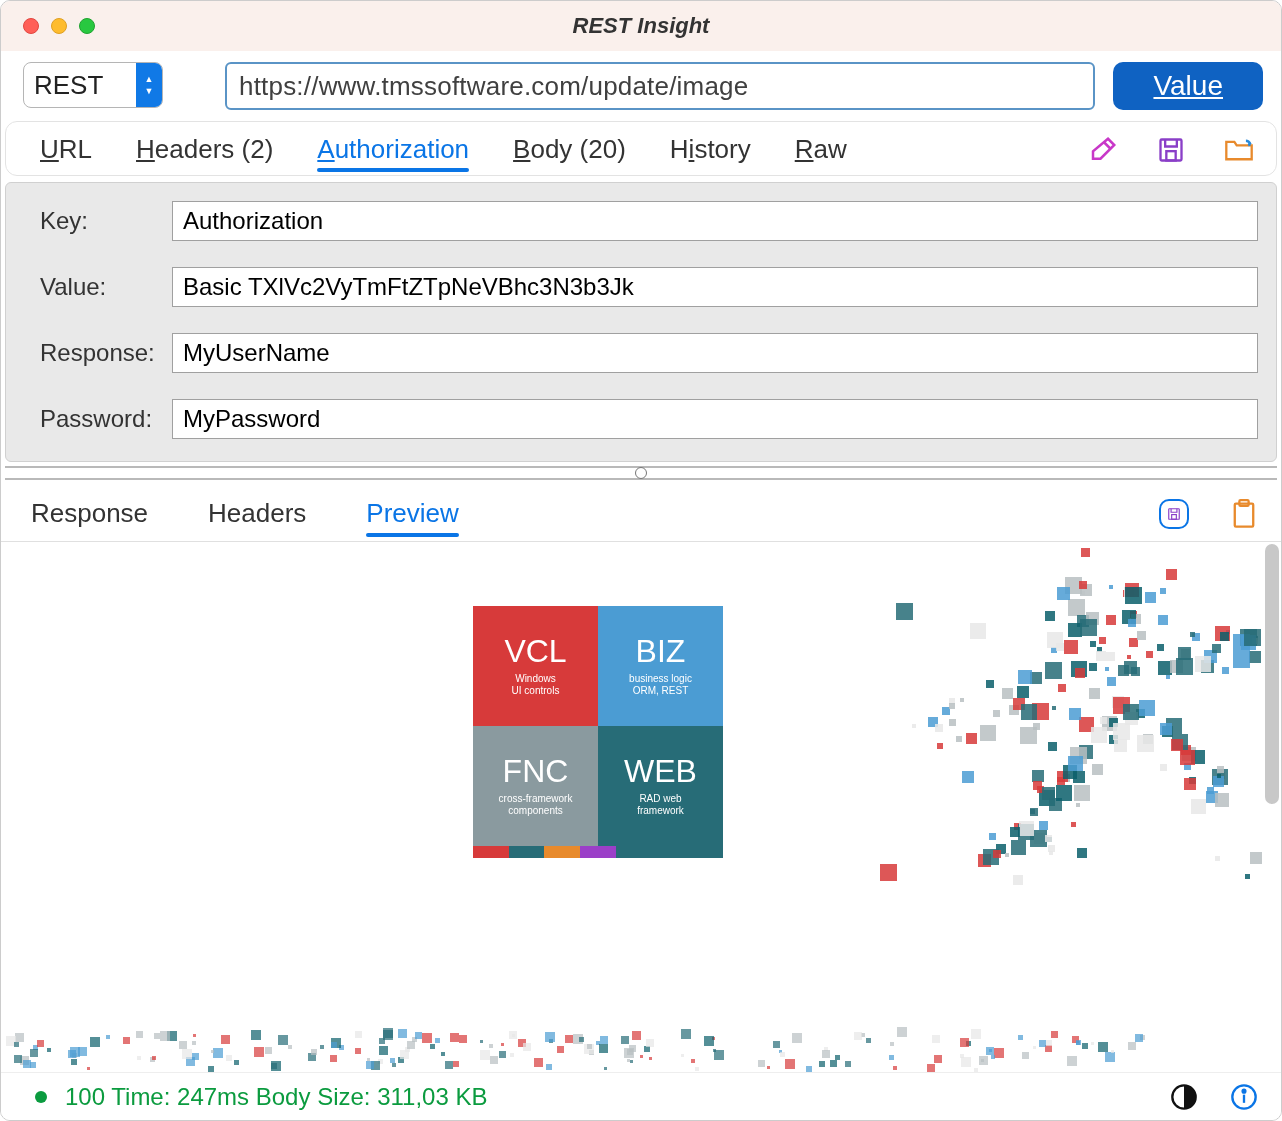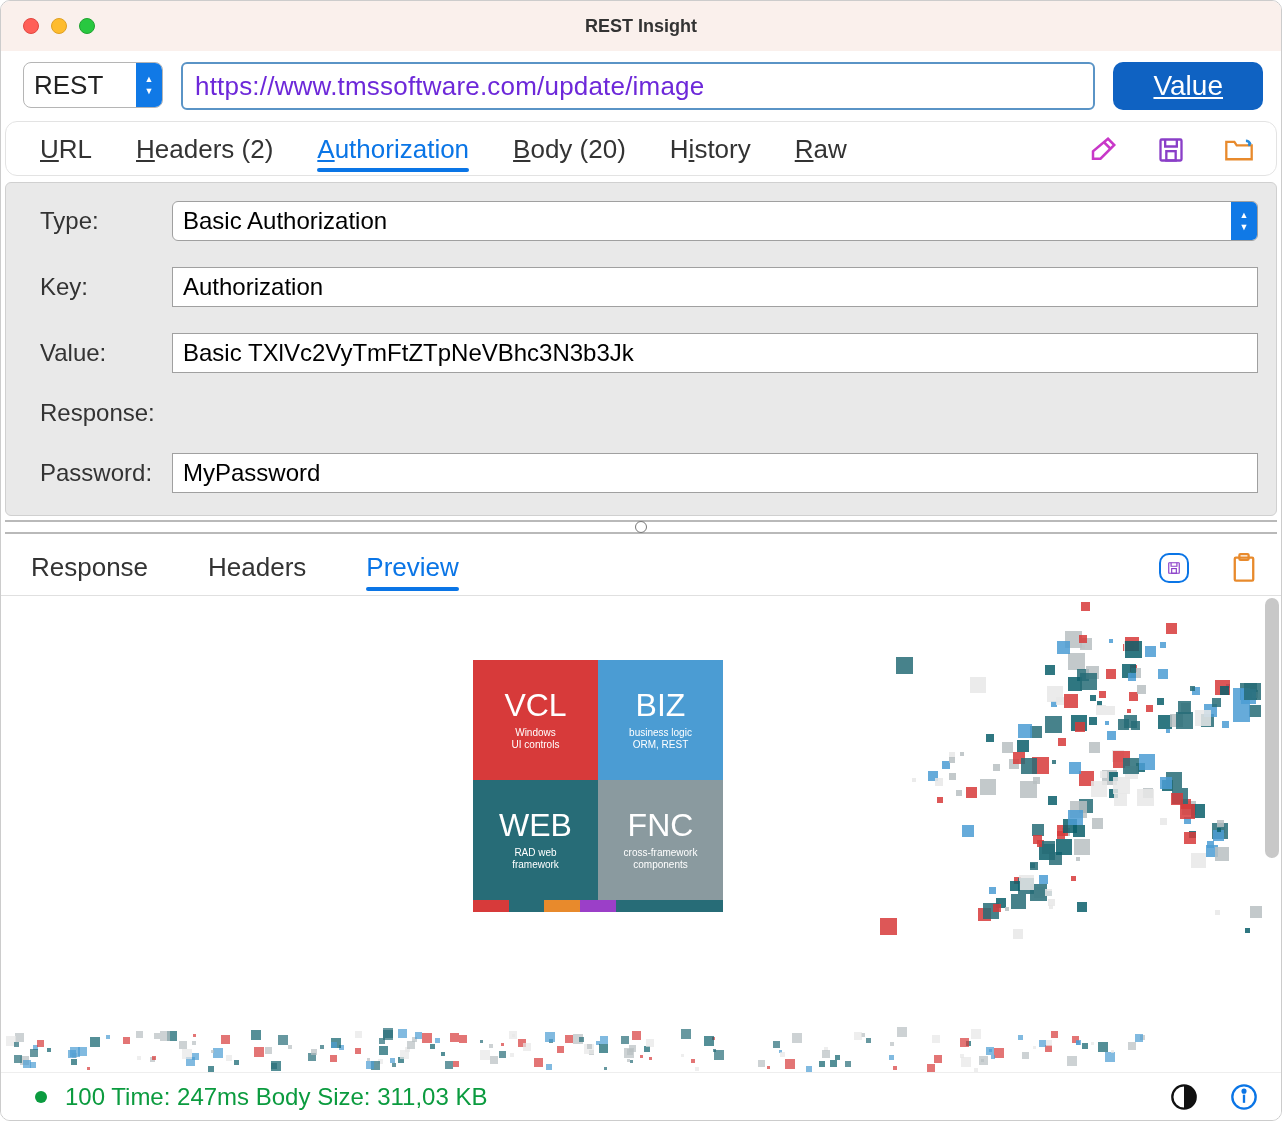--- a/index.html
+++ b/index.html
@@ -5,29 +5,29 @@
   * { box-sizing: border-box; margin: 0; padding: 0; font-family: -apple-system, BlinkMacSystemFont, "Segoe UI", Helvetica, Arial, sans-serif; }
   body { background: #fff; width: 1282px; height: 1121px; overflow: hidden; }
   .window { width: 100%; height: 100%; display: flex; flex-direction: column; border: 1px solid #ccc; border-radius: 10px; overflow: hidden; background:#fff;}
   
   .titlebar { height: 50px; background: #faf0ec; display: flex; align-items: center; position: relative; }
   .traffic { display: flex; gap: 12px; padding-left: 22px; }
   .dot { width: 16px; height: 16px; border-radius: 50%; }
   .dot.red { background: #ff5f57; border:1px solid #e24640;}
   .dot.yellow { background: #febc2e; border:1px solid #dfa023;}
   .dot.green { background: #28c840; border:1px solid #1fa330;}
-  .title { position: absolute; left: 50%; transform: translateX(-50%); font-weight: 600; font-size: 18px; color: #333; }
+  .title { position: absolute; left: 50%; transform: translateX(-50%); font-weight: 600; font-size: 22px; color: #333; font-style: italic; }
   
   .reqbar { padding: 11px 18px 11px 22px; display: flex; gap: 18px; align-items: stretch; background:#fff;}
   .method-select { display: flex; align-items: center; background: #fff; border: 1px solid #b5b5b5; border-radius: 8px; padding: 0 0 0 10px; height: 46px; overflow:hidden; min-width:140px;}
   .method-select .lbl { font-size: 26px; color:#222; font-weight:400; padding-right:10px;}
   .stepper { background:#1079e6; width: 26px; height: 100%; display:flex; flex-direction:column; align-items:center; justify-content:center; color:#fff; font-size:10px; gap:2px; margin-left:auto;}
   .stepper::before{content:"▲"; font-size:9px;}
   .stepper::after{content:"▼"; font-size:9px;}
-  .url-input { flex: 1; border: 2px solid #5a94c6; border-radius: 6px; padding: 0 12px; font-size: 26px; color: #6d28d9; background:#fff; outline:none; letter-spacing:0.2px;}
+  .url-input { flex: 1; border: 2px solid #5a94c6; border-radius: 6px; padding: 0 12px; font-size: 26px; color: #404040; background:#fff; outline:none; letter-spacing:0.2px;margin-left:44px;}
   .send-btn { background:#0f62c2; color:#fff; font-size: 28px; border:none; border-radius: 10px; padding: 0 40px; cursor:pointer; height:48px;}
   .send-btn .u { text-decoration: underline; }
 
   .tabbar { display: flex; align-items: center; padding: 12px 22px 10px 34px; gap: 44px; font-size: 26px; color:#333; border:1px solid #e3e3e3; border-radius:12px; margin:0 4px 6px 4px;}
   .tabbar .tab { cursor:pointer; position:relative; }
   .tabbar .tab .u { text-decoration: underline; text-underline-offset: 2px;}
   .tabbar .tab.active { color:#0a75e6; }
   .tabbar .tab.active::after { content:""; position:absolute; left:0; right:0; bottom:-7px; height:4px; background:#0a75e6; border-radius:2px;}
   .tabbar-icons { margin-left: auto; display: flex; gap: 38px; }
   .icon { width: 30px; height: 30px; display:inline-flex; align-items:center; justify-content:center;}
@@ -125,38 +125,30 @@
             <path d="M2 4h7l2 3h13v12H2z"></path>
             <path d="M19 3c2 0 3 1 4 3" stroke="#2a8ad8"></path>
             <path d="M23 6l-1.5-1.5M23 6l-2 1" stroke="#2a8ad8"></path>
           </svg>
       </span>
     </div>
   </div>
 
   <div class="panel">
     <div class="row">
-      <div class="row-label">Type:</div>
-      <div class="row-input-wrap">
-        <div class="type-select">
-          <span class="lbl">Basic Authorization</span>
-          <span class="stepper"></span>
-        </div>
-      </div>
-    </div>
-    <div class="row">
       <div class="row-label">Key:</div>
       <div class="row-input-wrap"><input class="text-input" value="Authorization" style=""></div>
     </div>
     <div class="row">
       <div class="row-label">Value:</div>
       <div class="row-input-wrap"><input class="text-input" value="Basic TXlVc2VyTmFtZTpNeVBhc3N3b3Jk" style=""></div>
     </div>
     <div class="row">
       <div class="row-label">Response:</div>
+      <div class="row-input-wrap"><input class="text-input" value="MyUserName" style=""></div>
     </div>
     <div class="row">
       <div class="row-label">Password:</div>
       <div class="row-input-wrap"><input class="text-input" value="MyPassword" style=""></div>
     </div>
   </div>
 
   <div class="splitter"></div>
 
   <div class="resp-tabs">
@@ -187,29 +179,29 @@
         <div class="tile tvcl">
           <div class="big">VCL</div>
           <div class="small" style="white-space:pre-line;">Windows
 UI controls</div>
         </div>
         <div class="tile tbiz">
           <div class="big">BIZ</div>
           <div class="small" style="white-space:pre-line;">business logic
 ORM, REST</div>
         </div>
+        <div class="tile tfnc">
+          <div class="big">FNC</div>
+          <div class="small" style="white-space:pre-line;">cross-framework
+components</div>
+        </div>
         <div class="tile tweb">
           <div class="big">WEB</div>
           <div class="small" style="white-space:pre-line;">RAD web
 framework</div>
-        </div>
-        <div class="tile tfnc">
-          <div class="big">FNC</div>
-          <div class="small" style="white-space:pre-line;">cross-framework
-components</div>
         </div>
       </div>
       <div class="color-bar">
         <div style="background:#d73a3a"></div>
           <div style="background:#276c77"></div>
           <div style="background:#e88a2c"></div>
           <div style="background:#9b3fc8"></div>
           <div style="background:#276c77;flex:3"></div>
       </div>
       <div class="runner">

